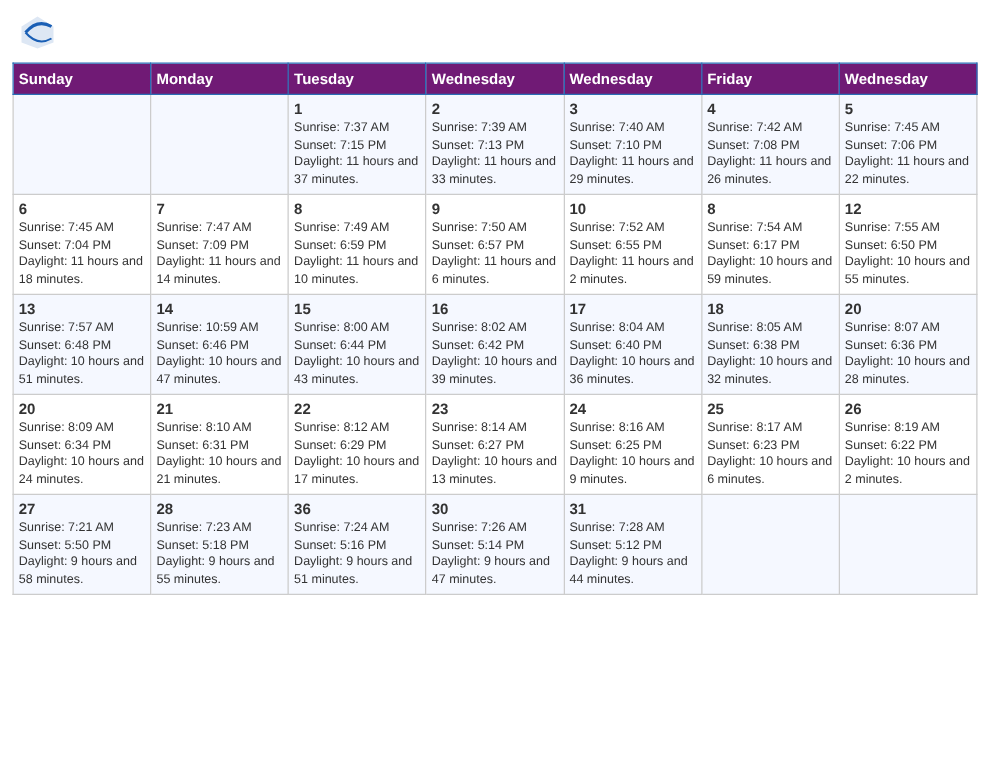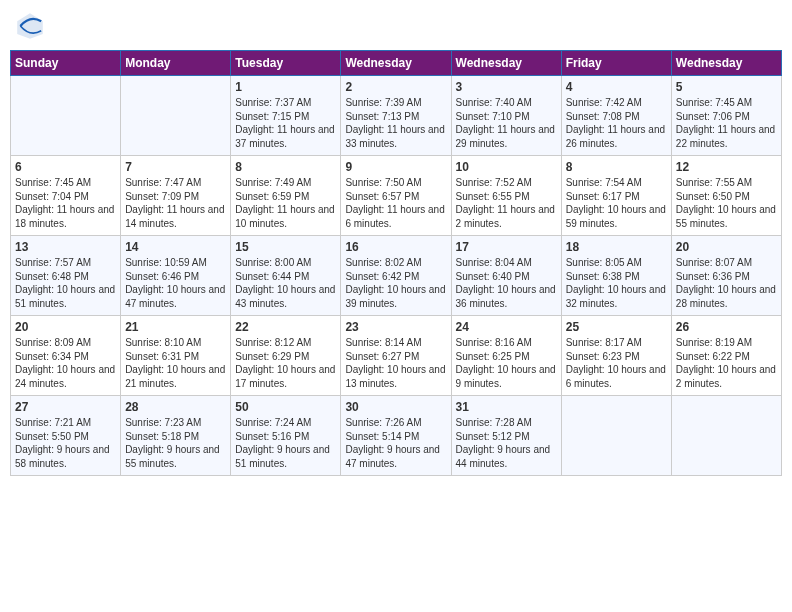--- a/index.html
+++ b/index.html
@@ -302,21 +302,21 @@
 Sunset: 5:50 PM
 Daylight: 9 hours and 58 minutes.</div>
         </td>
         <td>
           <span class="day-num">28</span>
           <div class="day-info">Sunrise: 7:23 AM
 Sunset: 5:18 PM
 Daylight: 9 hours and 55 minutes.</div>
         </td>
         <td>
-          <span class="day-num">50</span>
+          <span class="day-num">36</span>
           <div class="day-info">Sunrise: 7:24 AM
 Sunset: 5:16 PM
 Daylight: 9 hours and 51 minutes.</div>
         </td>
         <td>
           <span class="day-num">30</span>
           <div class="day-info">Sunrise: 7:26 AM
 Sunset: 5:14 PM
 Daylight: 9 hours and 47 minutes.</div>
         </td>

